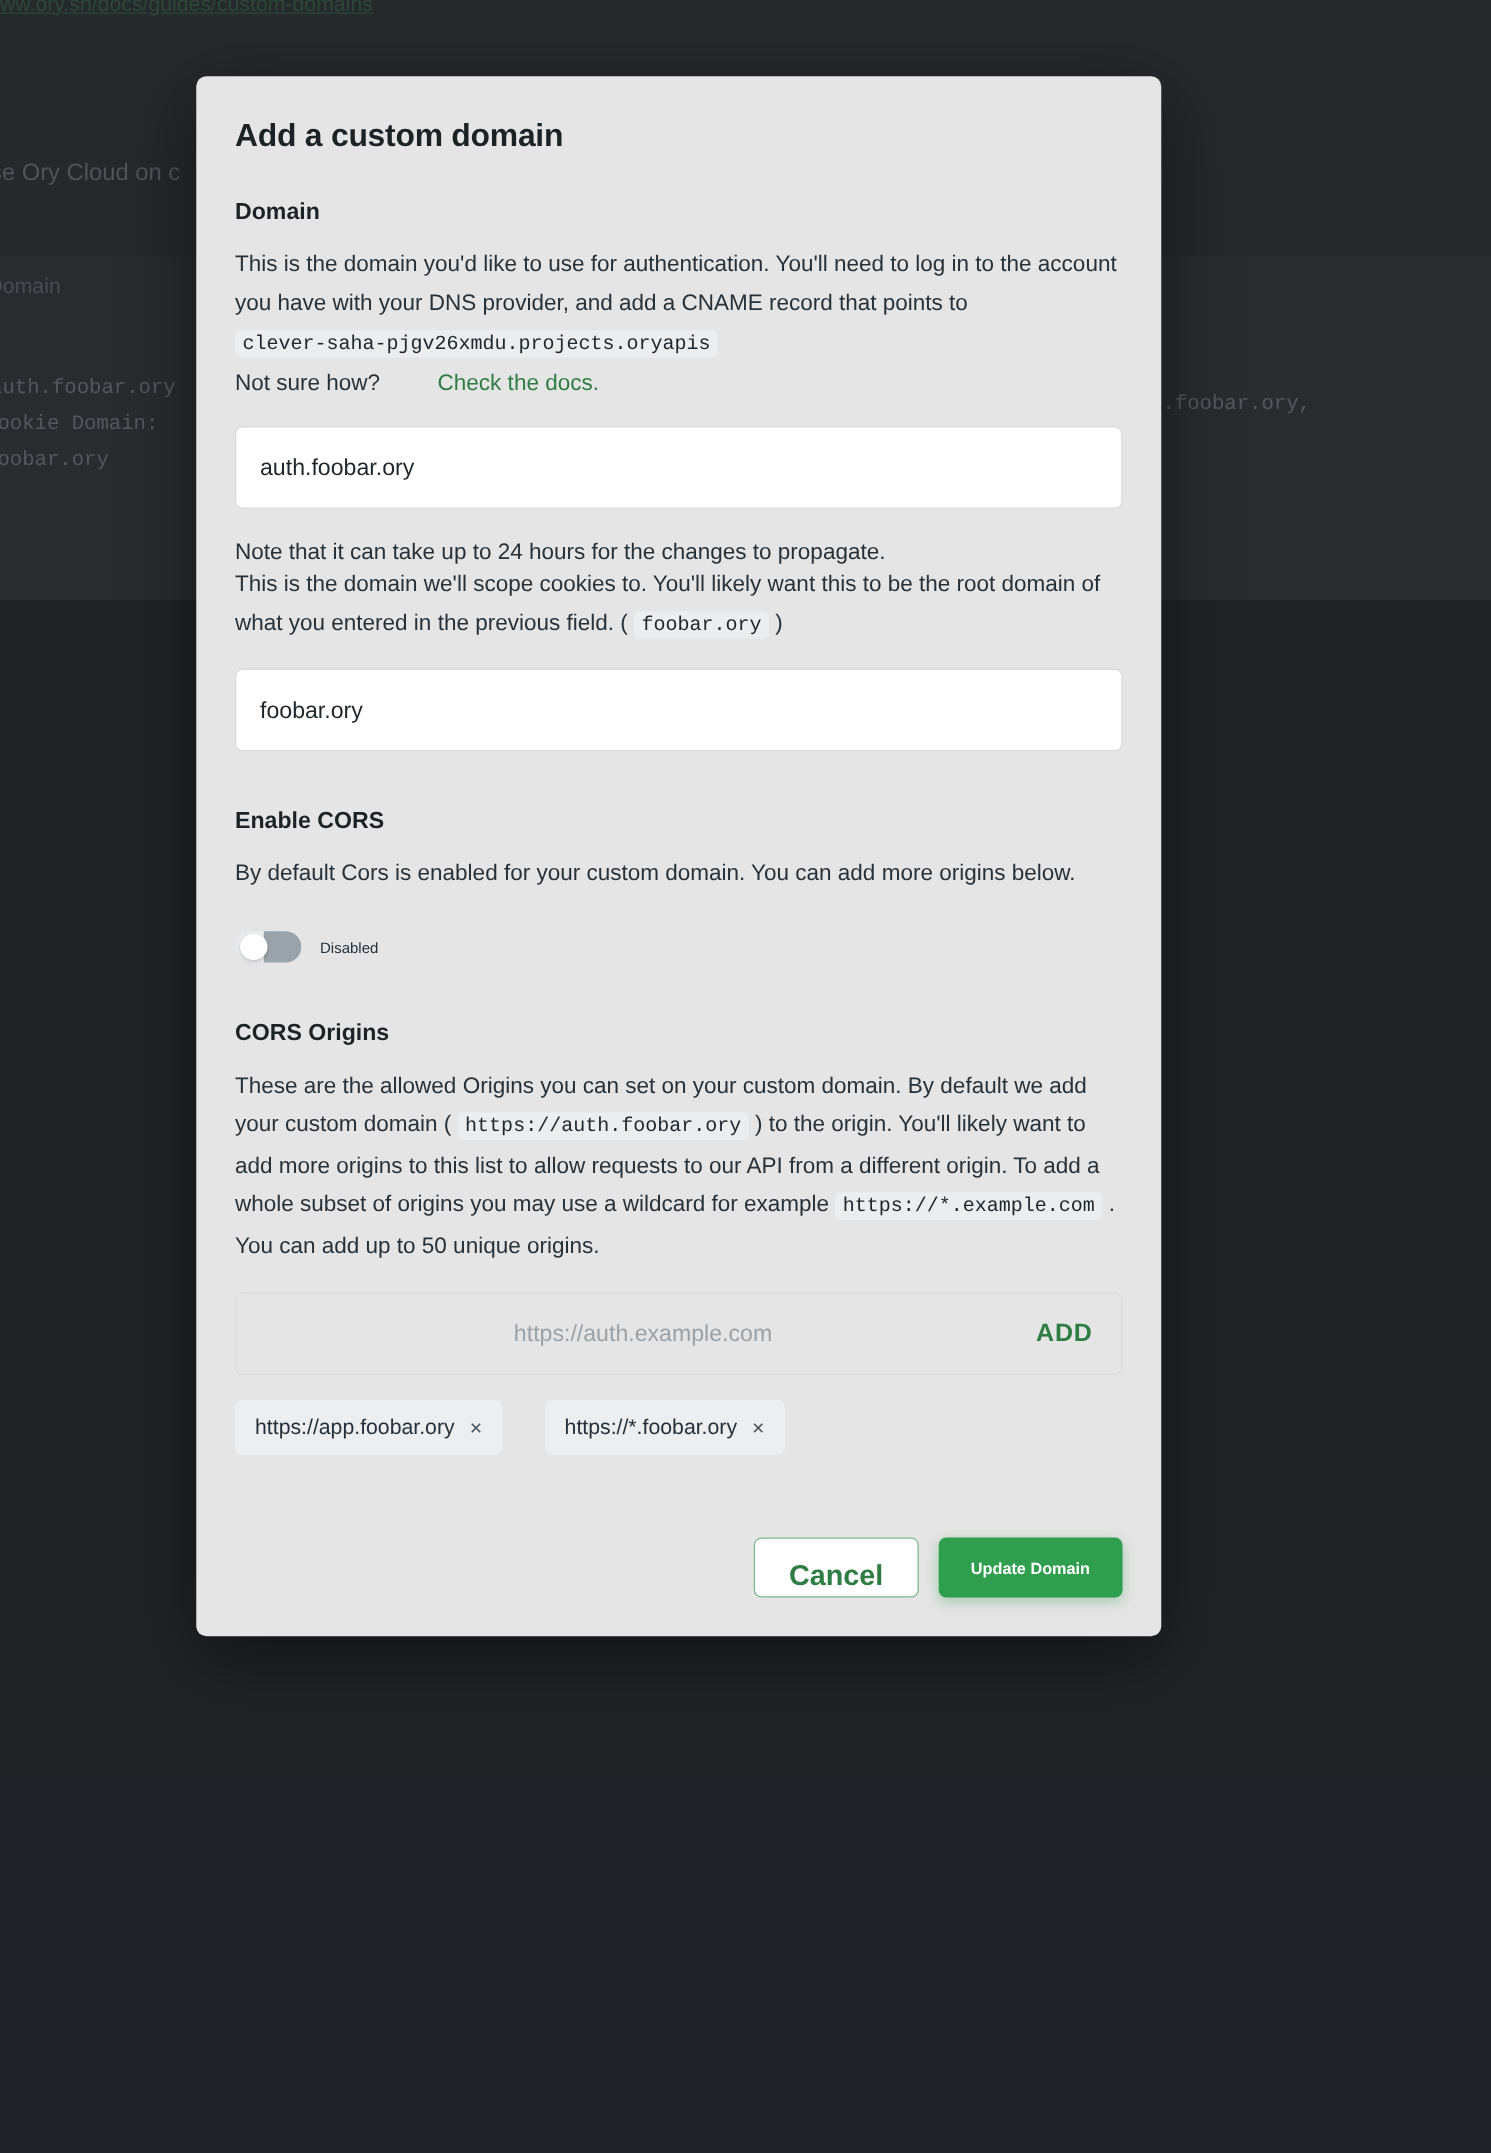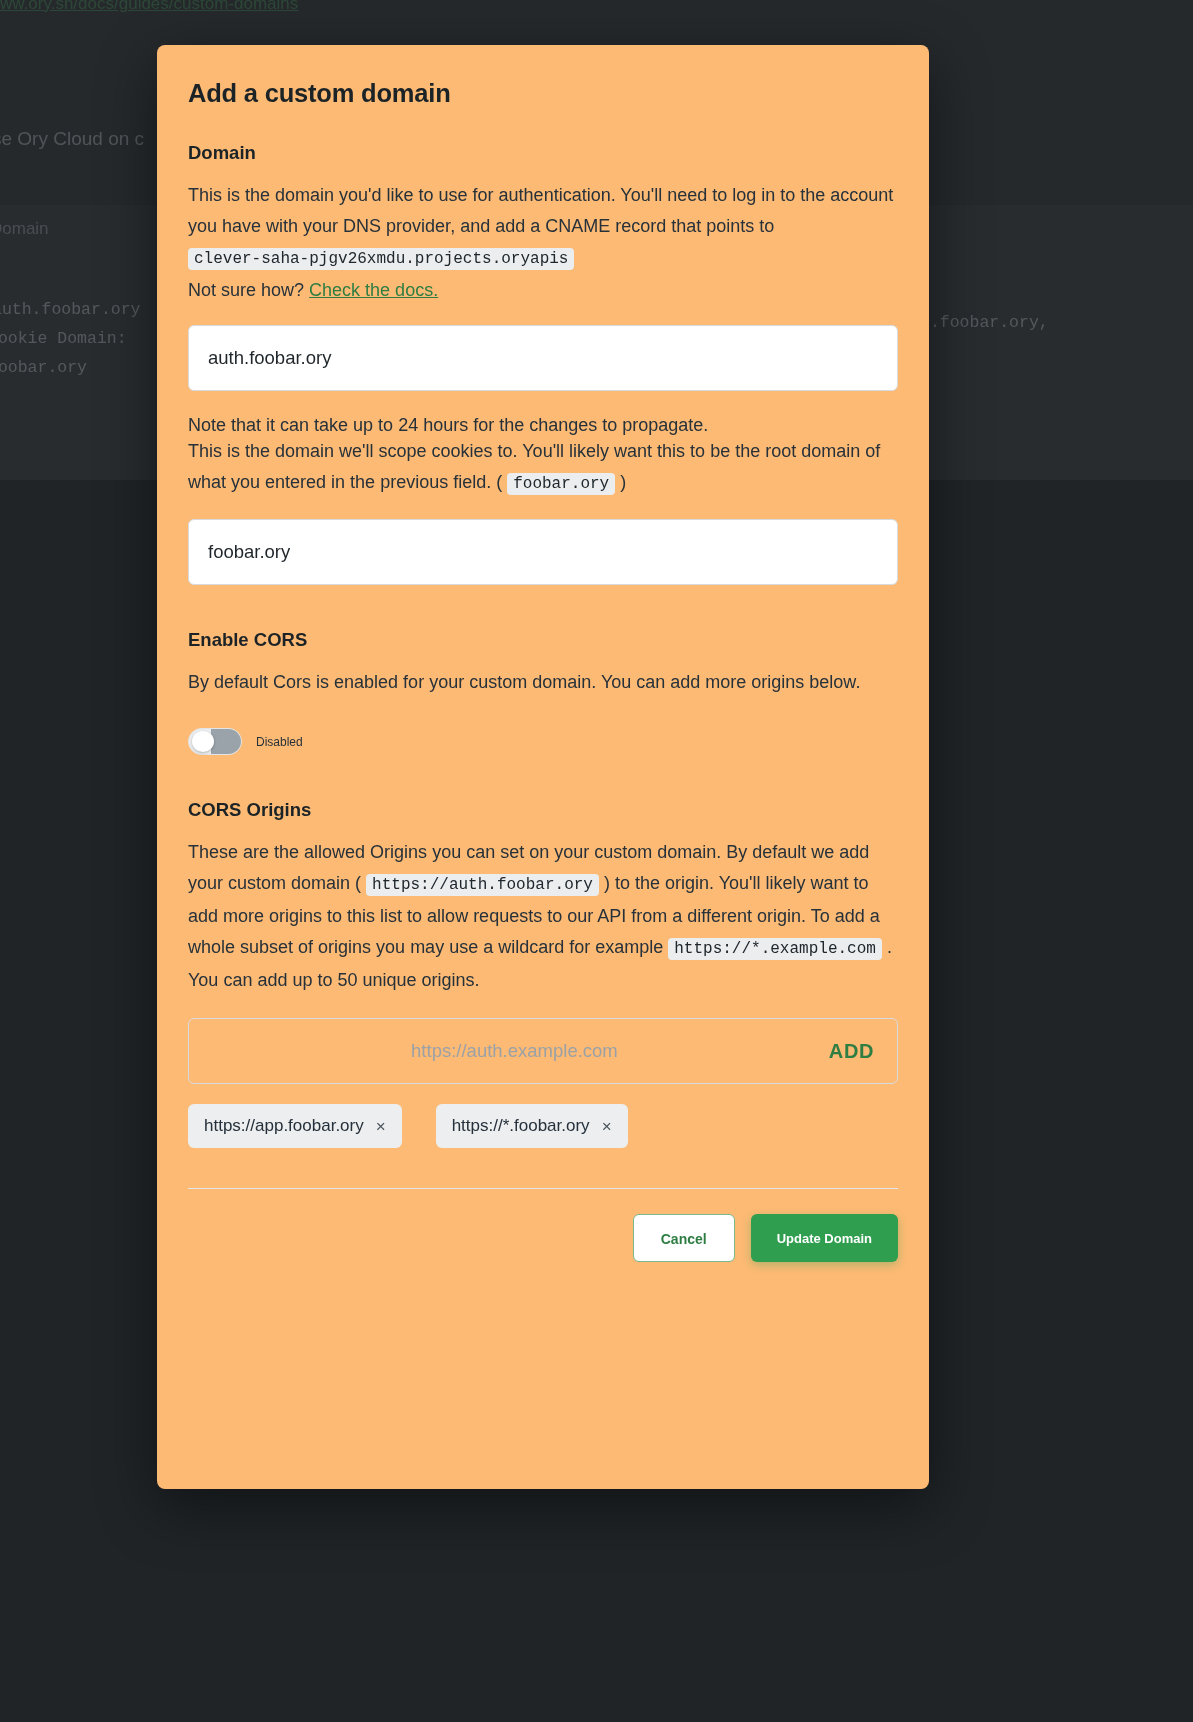--- a/index.html
+++ b/index.html
@@ -73,24 +73,24 @@
 
   
   .overlay {
     position: absolute;
     inset: 0;
     background: rgba(20,24,28,0.55);
   }
   .dialog {
     position: absolute;
     left: 157px;
-    top: 45px;
+    top: 61px;
     width: 772px;
-    height: 1444px;
-    background: #fdba74;
+    height: 1248px;
+    background: #e5e5e5;
     border-radius: 8px;
     box-shadow: 0 18px 60px rgba(0,0,0,0.45);
     overflow: hidden;
   }
   .dialog-inner {
     padding: 34px 31px 0 31px;
   }
   .dialog-title {
     font-size: 25.5px;
     font-weight: bold;
@@ -115,22 +115,22 @@
     font-family: "Liberation Mono", monospace;
     font-size: 16px;
     background: #ebedef;
     border-radius: 4px;
     padding: 2px 6px;
     color: #20282e;
     white-space: nowrap;
   }
   .link {
     color: #2e7d43;
-    text-decoration: underline;
-    cursor: pointer;
+    cursor: pointer;
+    margin-left: 41px;
   }
   .field {
     width: 710px;
     height: 66px;
     margin-top: 19px;
     border: 1px solid #d7dbde;
     border-radius: 6px;
     background: #fff;
     display: flex;
     align-items: center;
@@ -259,21 +259,21 @@
     width: 710px;
     margin-top: 25px;
   }
   .btn-cancel {
     height: 48px;
     padding: 16px 27px;
     border: 1px solid #7ab98c;
     border-radius: 6px;
     background: #fff;
     color: #2e7d43;
-    font-size: 14px;
+    font-size: 23px;
     font-weight: bold;
     cursor: pointer;
     font-family: "Liberation Sans", sans-serif;
   }
   .btn-primary {
     height: 48px;
     padding: 0 26px;
     border: 0;
     border-radius: 6px;
     background: #2f9e4f;

